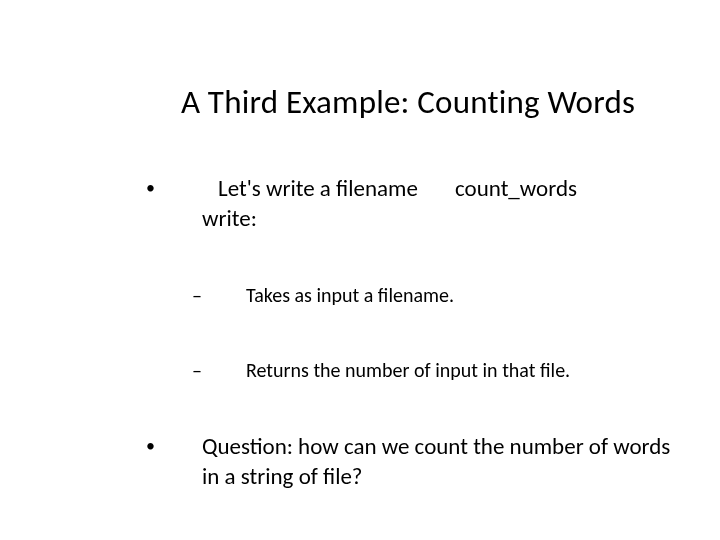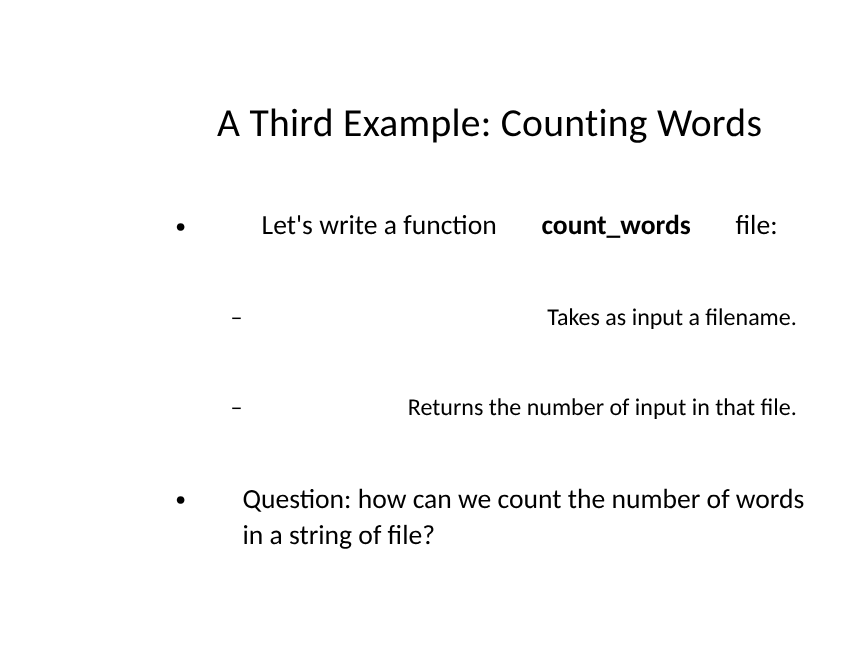--- a/index.html
+++ b/index.html
@@ -43,62 +43,61 @@
     flex-shrink: 0;
     text-align: left;
     padding-left: 4px;
     font-size: 18px;
     padding-top: 3px;
   }
   .bullet-l1 .text {
     flex: 1;
   }
   .bold {
-    font-weight: 700;
+    font-weight: 400;
   }
   .sub-list {
     margin-left: 50px;
     margin-bottom: 12px;
     margin-top: 2px;
   }
   .bullet-l2 {
     display: flex;
     font-size: 20px;
     line-height: 1.35;
     margin-bottom: 2px;
   }
   .bullet-l2 .marker {
     width: 22px;
     flex-shrink: 0;
     text-align: left;
   }
   .bullet-l2 .text {
     flex: 1;
-    text-align: right;
   }
   .page-number {
     position: absolute;
     bottom: 12px;
     right: 22px;
     font-size: 13px;
     color: #1d4ed8;
   }
 </style>
 </head>
 <body>
 
 <div class="slide">
   <h1 class="title">A Third Example: Counting Words</h1>
 
   <div class="content">
 
     <div class="bullet-l1">
       <span class="marker">•</span>
       <span class="text">
-        <span>Let's write a function </span><span class="bold">count_words</span><span> file:</span>
+        <span>Let's write a filename </span><span class="bold">count_words</span><span> write:</span>
       </span>
     </div>
 
     <div class="sub-list">
       <div class="bullet-l2">
         <span class="marker">–</span>
         <span class="text">Takes as input a filename.</span>
       </div>
       <div class="bullet-l2">
         <span class="marker">–</span>

